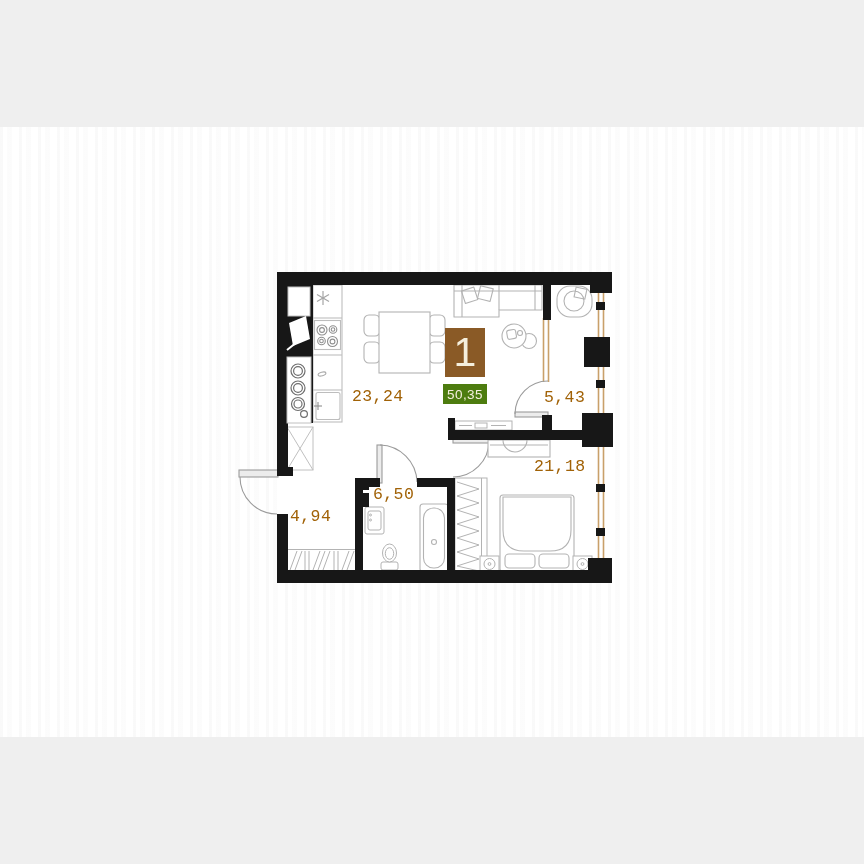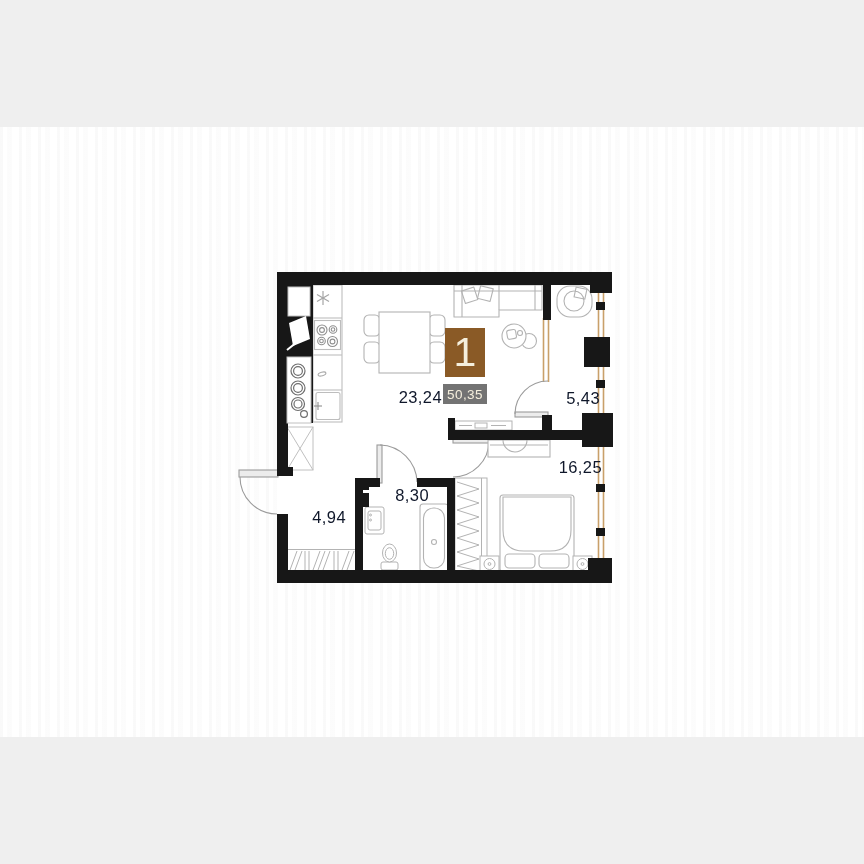--- a/index.html
+++ b/index.html
@@ -6,26 +6,26 @@
   .stage{position:relative;width:864px;height:864px;background:#efefef;overflow:hidden;
          font-family:"Liberation Sans", sans-serif;}
   .band{position:absolute;left:0;top:127px;width:864px;height:610px;background:#ffffff;
         background-image:repeating-linear-gradient(90deg,
           rgba(150,150,150,0.055) 0px, rgba(150,150,150,0.055) 3px,
           rgba(255,255,255,0) 3px, rgba(255,255,255,0) 7px,
           rgba(150,150,150,0.03) 7px, rgba(150,150,150,0.03) 12px,
           rgba(255,255,255,0) 12px, rgba(255,255,255,0) 19px);}
   .plan{position:absolute;left:0;top:0;width:864px;height:864px;}
   .plan svg{position:absolute;left:0;top:0;}
-  .room-label{position:absolute;color:#0f172a;font-size:16.5px;font-weight:500;
-      letter-spacing:.4px;text-align:right;line-height:1;}
+  .room-label{position:absolute;color:#a16207;font-size:16.5px;font-weight:500;
+      letter-spacing:.4px;text-align:left;line-height:1;font-family:Liberation Mono, monospace;}
   .badge{position:absolute;left:445px;top:328px;width:40px;height:49px;background:#8a5a26;
       display:flex;align-items:center;justify-content:center;color:#f5efdd;
       font-size:41px;font-weight:400;line-height:1;}
-  .badge-area{position:absolute;left:443px;top:384px;width:44px;height:20px;background:#737373;
+  .badge-area{position:absolute;left:443px;top:384px;width:44px;height:20px;background:#4d7c0f;
       display:flex;align-items:center;justify-content:center;color:#f5efdd;
       font-size:13.5px;font-weight:500;letter-spacing:.4px;}
 </style>
 </head>
 <body>
 
 <div class="stage">
   <div class="band"></div>
 
   <div class="plan">
@@ -216,22 +216,22 @@
             <circle cx="298" cy="388" r="4.4"></circle>
           <circle cx="298" cy="404" r="6.5"></circle>
             <circle cx="298" cy="404" r="4"></circle>
           <circle cx="304" cy="414" r="3.4"></circle>
         </g>
       </g>
     </svg>
 
     <div class="room-label" style="left:352px;top:389px;width:90px;">23,24</div>
     <div class="room-label" style="left:544px;top:390px;width:56px;">5,43</div>
-    <div class="room-label" style="left:534px;top:459px;width:68px;">16,25</div>
-    <div class="room-label" style="left:373px;top:487px;width:56px;">8,30</div>
+    <div class="room-label" style="left:534px;top:459px;width:68px;">21,18</div>
+    <div class="room-label" style="left:373px;top:487px;width:56px;">6,50</div>
     <div class="room-label" style="left:290px;top:509px;width:56px;">4,94</div>
 
     <div class="badge">
       <span>1</span>
     </div>
     <div class="badge-area">
       <span>50,35</span>
     </div>
   </div>
 </div>

